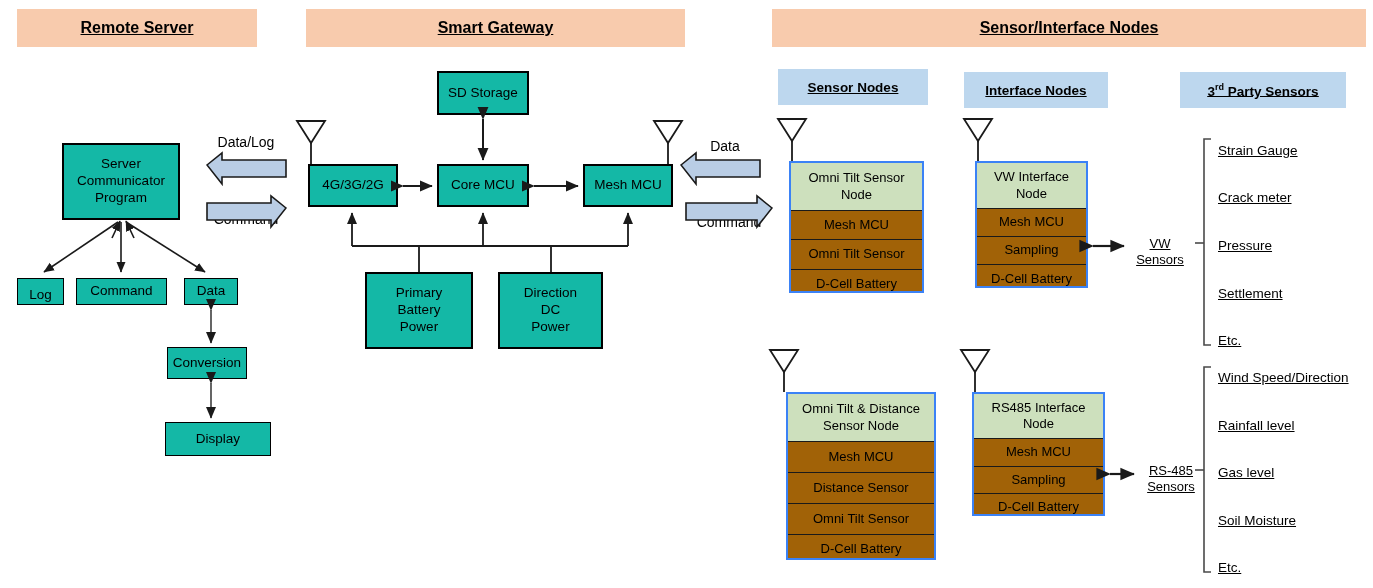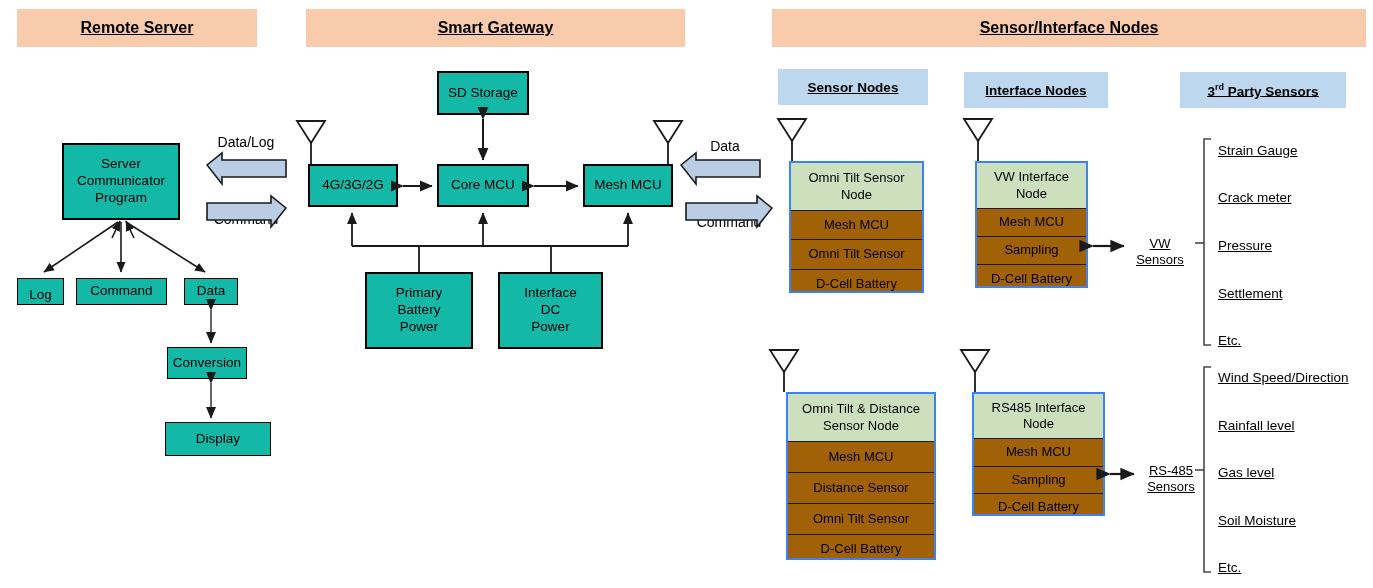--- a/index.html
+++ b/index.html
@@ -116,21 +116,21 @@
     <span>Mesh MCU</span>
   </div>
 
   <div class="abs box" style="left:365px;top:272px;width:108px;height:77px;flex-direction:column;">
     <div>Primary</div>
     <div>Battery</div>
     <div>Power</div>
   </div>
 
   <div class="abs box" style="left:498px;top:272px;width:105px;height:77px;flex-direction:column;">
-    <div>Interface</div>
+    <div>Direction</div>
     <div>DC</div>
     <div>Power</div>
   </div>
 
   <div class="abs lbl" style="left:690px;top:138px;width:70px;">
     <span>Data</span>
   </div>
   <div class="abs lbl" style="left:686px;top:214px;width:86px;">
     <span>Command</span>
   </div>

